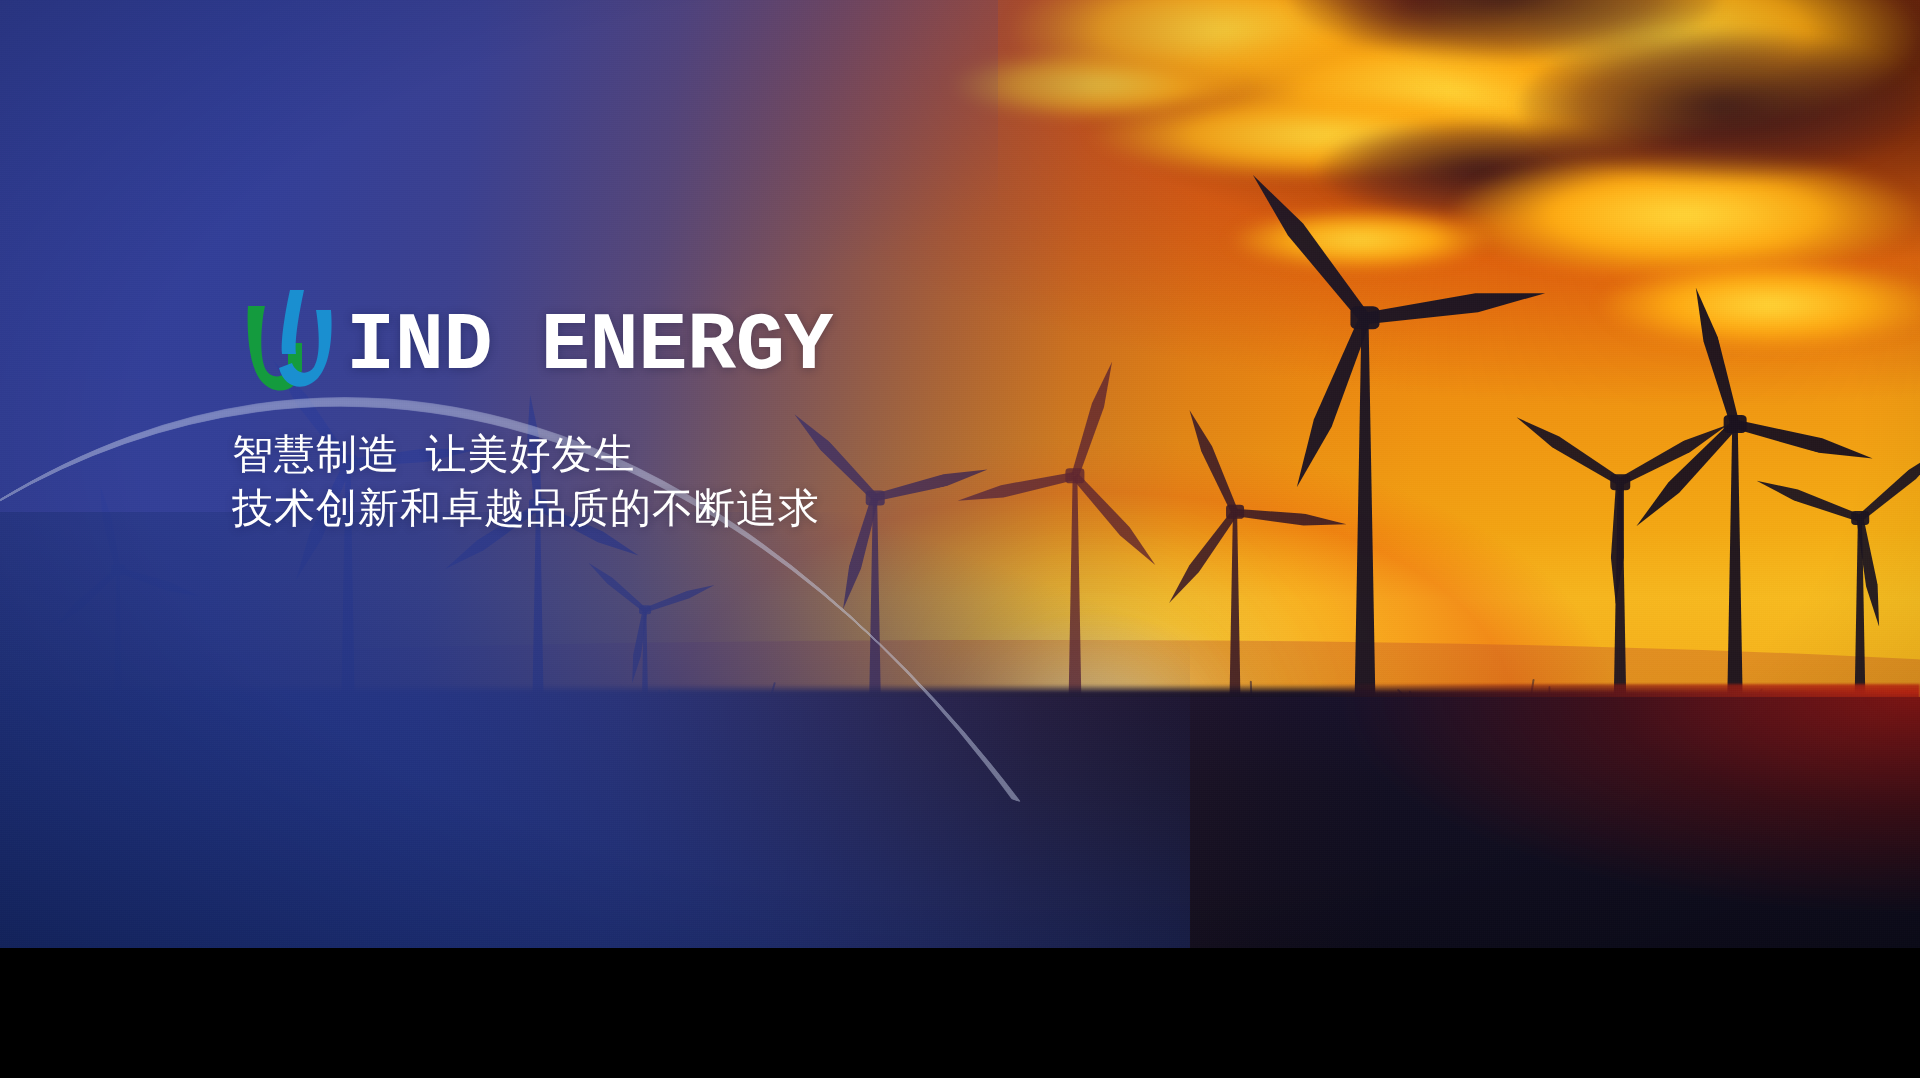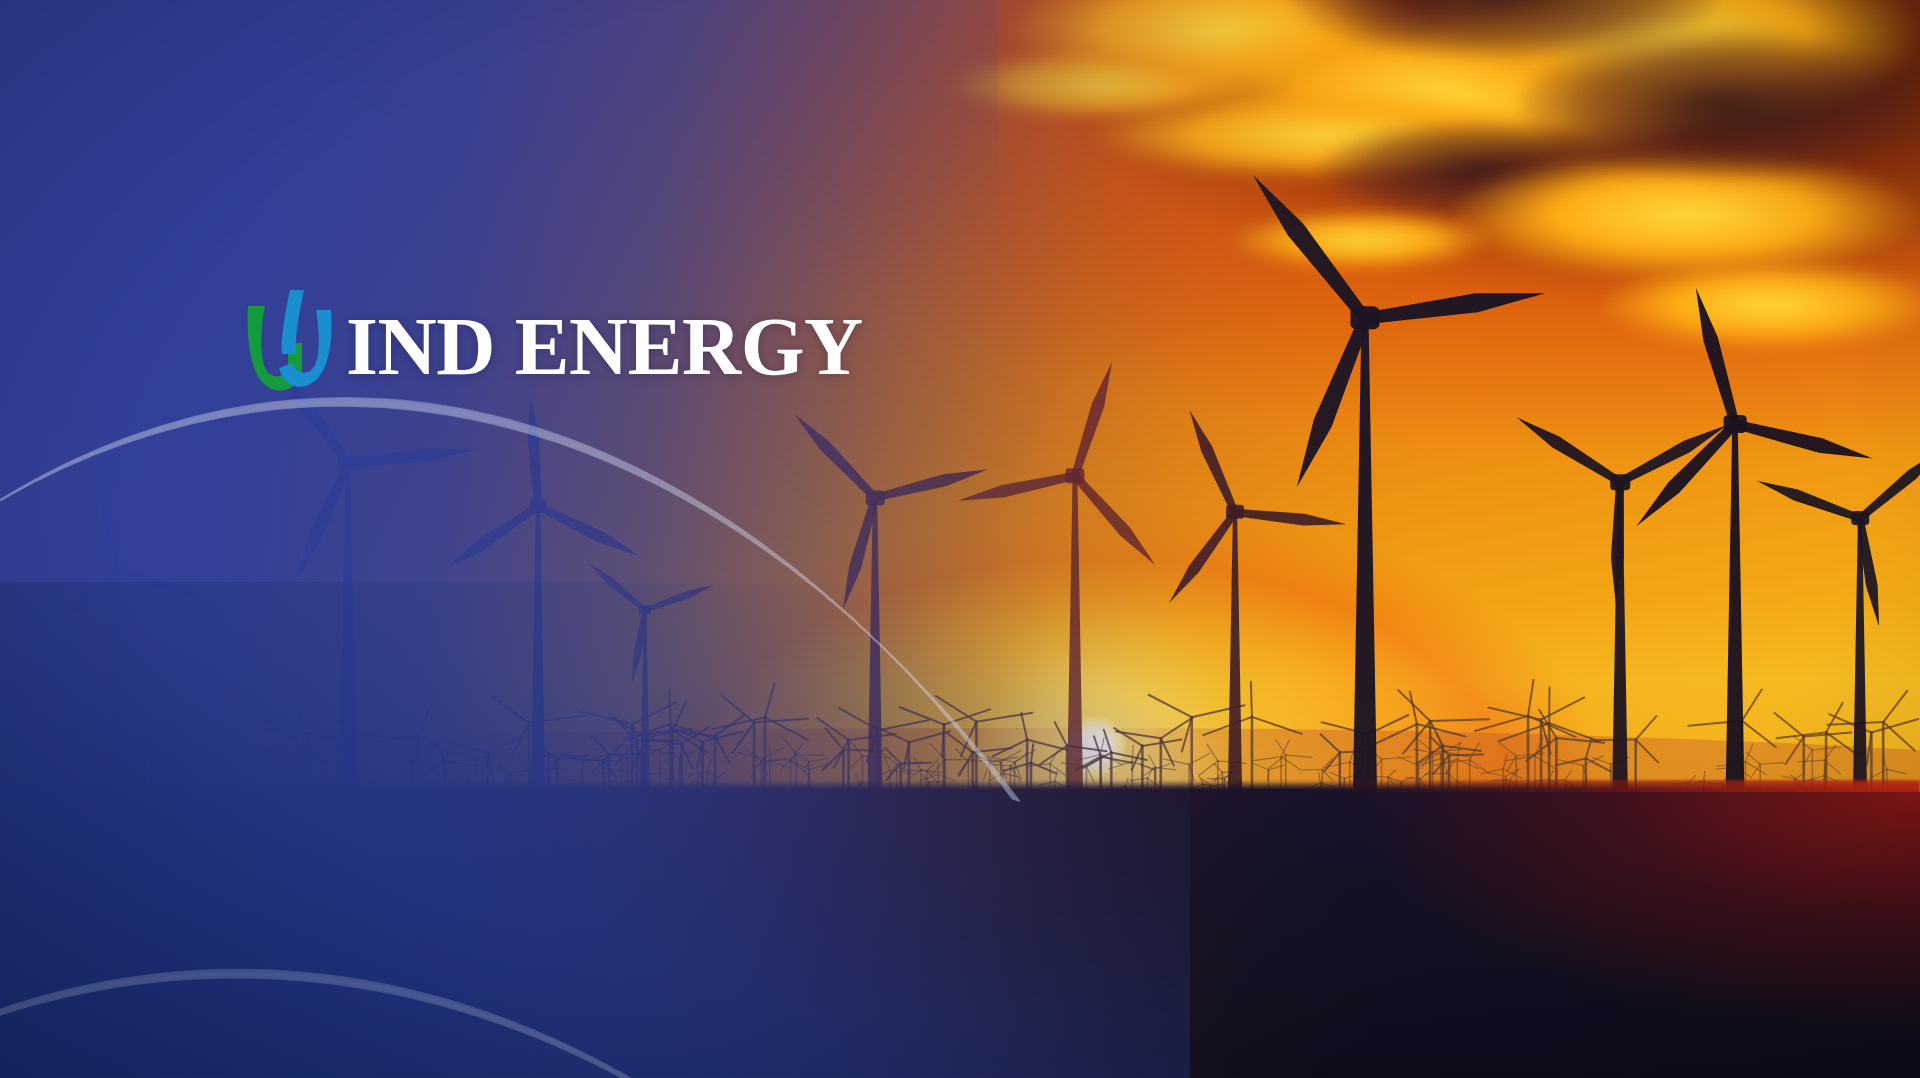--- a/index.html
+++ b/index.html
@@ -1,22 +1,22 @@
 <!DOCTYPE html>
 <html><head>
 <meta charset="utf-8">
 <style>
   html,body{margin:0;padding:0;background:#000;}
   *{box-sizing:border-box;}
 
   #stage{
     position:relative;
-    width:1920px;height:1078px;
+    width:1920px;height:948px;
     overflow:hidden;
-    font-family:Liberation Serif, serif;
+    font-family:Liberation Mono, monospace;
     background:#0c4a6e;
   }
 
   
   .photo{position:absolute;inset:0;overflow:hidden;}
 
   
   .sky{
     position:absolute;left:0;top:0;width:100%;height:78%;
     background:
@@ -1153,16 +1153,20 @@
           <path d="M16 18 C16 18, 12 74, 30 94 C44 109, 66 104, 70 82 L70 55 L56 55 L56 78 C55 90, 40 92, 34 82 C26 68, 30 30, 33 18 Z" fill="#149b3e"></path>
 
           <path d="M58 2 C58 2, 48 46, 50 66 L64 66 C62 48, 70 12, 72 2 Z" fill="#1a8fd0"></path>
 
           <path d="M99 22 C99 22, 104 70, 86 90 C72 105, 52 100, 47 80 L60 75 C64 86, 76 88, 82 79 C90 66, 86 34, 84 22 Z" fill="#1a8fd0"></path>
         </svg>
       </div>
       <div class="wordmark">IND ENERGY</div>
     </div>
 
+    <div class="taglines">
+      <div class="tag">智慧制造 让美好发生</div>
+      <div class="tag">技术创新和卓越品质的不断追求</div>
+    </div>
 
   </div>
 
 </div>
 
 </body></html>

